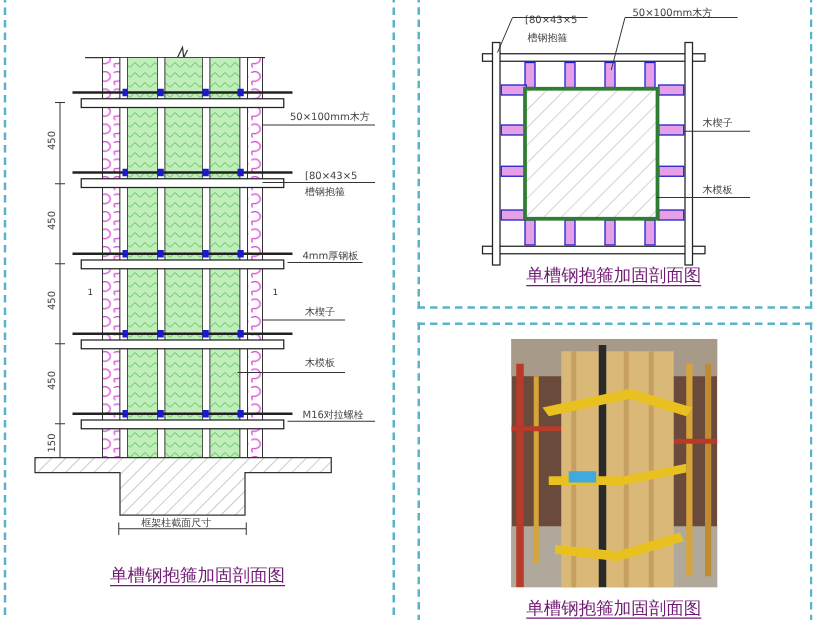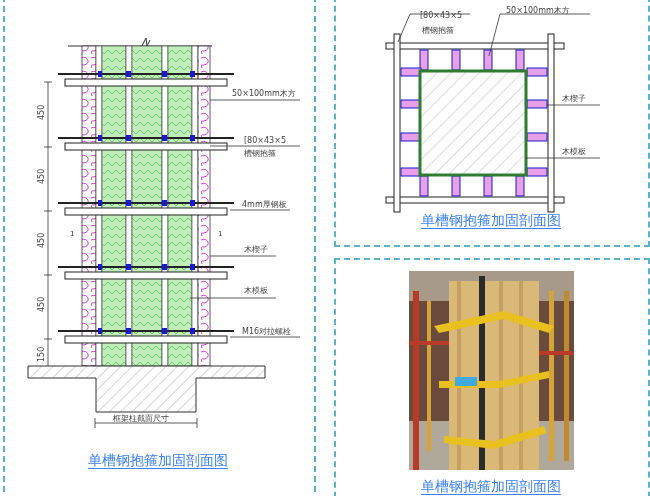--- a/index.html
+++ b/index.html
@@ -2,21 +2,21 @@
 <html><head>
 <meta charset="utf-8">
 <style>
   html, body { margin:0; padding:0; background:#ffffff; }
   body { width:650px; height:496px; position:relative; overflow:hidden;
          font-family:"DejaVu Sans", sans-serif; }
   .panel { position:absolute; border:2px dashed #5ab3c8; box-sizing:border-box; background:#fff; }
   #panel-left { left:3px; top:-4px; width:313px; height:506px; border-top-color:#5ab3c8; }
   #panel-rt { left:334px; top:-4px; width:316px; height:251px; }
   #panel-rb { left:334px; top:258px; width:316px; height:250px; }
-  .caption { position:absolute; font-family:"DejaVu Serif", serif; font-size:14px; color:#3b82f6;
+  .caption { position:absolute; font-family:"DejaVu Serif", serif; font-size:14px; color:#701a75;
              text-decoration:underline; text-underline-offset:3px; white-space:nowrap; }
   svg text { font-family:"DejaVu Sans", sans-serif; }
   .photo { position:absolute; left:409px; top:271px; width:165px; height:199px; overflow:hidden; }
 </style>
 </head>
 <body>
 
 <div class="panel" id="panel-left">
 </div>
 <svg style="position:absolute;left:0;top:0" width="320" height="470" viewBox="0 0 320 470">

